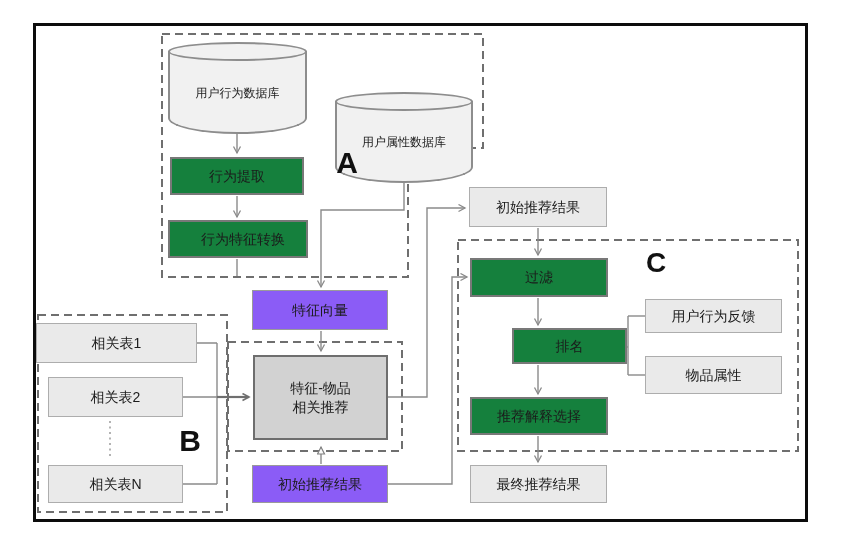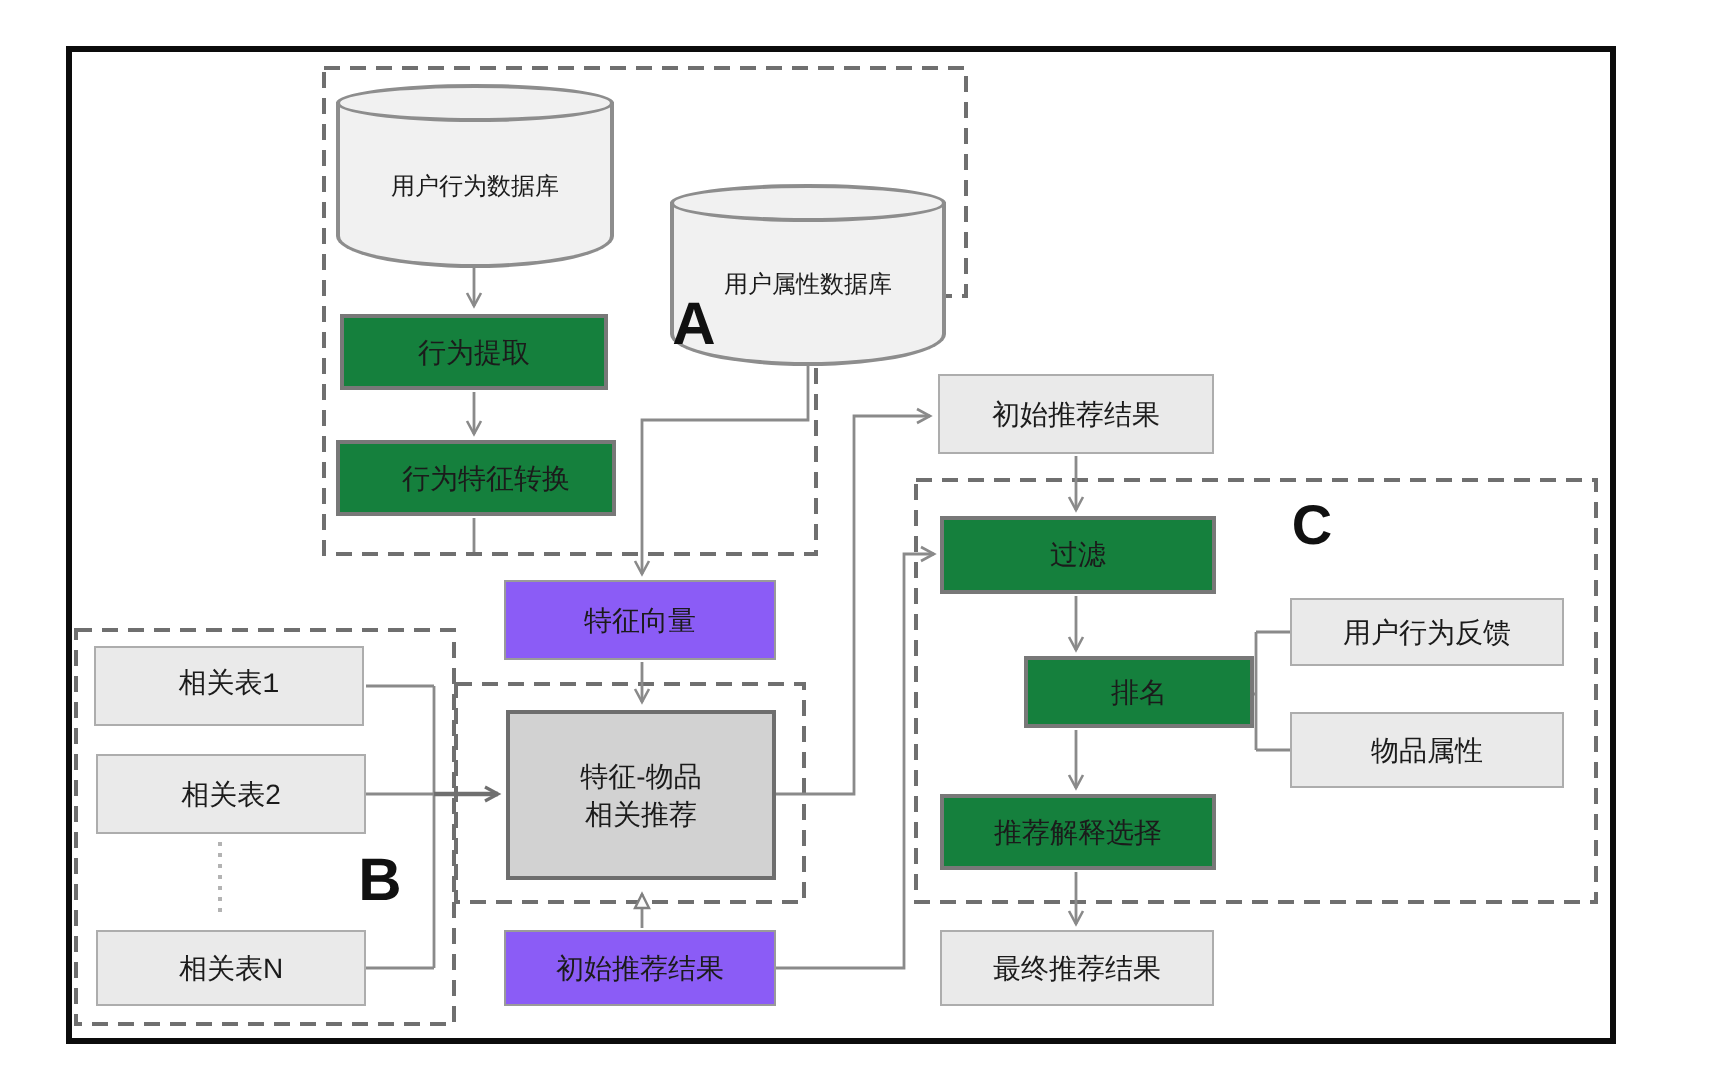--- a/index.html
+++ b/index.html
@@ -101,21 +101,21 @@
   <div class="cylinder" style="left:335px;top:44px;width:138px;height:91px;margin-top:48px;">
     <div class="cyl-body"></div>
     <div class="cyl-top"></div>
     <div class="cyl-label">用户属性数据库</div>
   </div>
 
   <div class="node dark" style="left:170px;top:157px;width:134px;height:38px;">行为提取</div>
   <div class="node dark" style="left:168px;top:220px;width:140px;height:38px;padding-left:10px;">行为特征转换</div>
   <div class="node medium" style="left:252px;top:290px;width:136px;height:40px;">特征向量</div>
 
-  <div class="node light" style="left:47px;top:323px;width:135px;height:40px;font-family:Liberation Mono, monospace;">相关表1</div>
+  <div class="node light" style="left:36px;top:323px;width:161px;height:40px;">相关表1</div>
   <div class="node light" style="left:48px;top:377px;width:135px;height:40px;">相关表2</div>
   <div class="node light" style="left:48px;top:465px;width:135px;height:38px;">相关表N</div>
 
   <div class="node feature" style="left:253px;top:355px;width:135px;height:85px;">特征-物品
 相关推荐</div>
   <div class="node medium" style="left:252px;top:465px;width:136px;height:38px;">初始推荐结果</div>
 
   <div class="node light" style="left:469px;top:187px;width:138px;height:40px;">初始推荐结果</div>
   <div class="node dark" style="left:470px;top:258px;width:138px;height:39px;">过滤</div>
   <div class="node dark" style="left:470px;top:328px;width:115px;height:36px;margin-left:42px;">排名</div>

